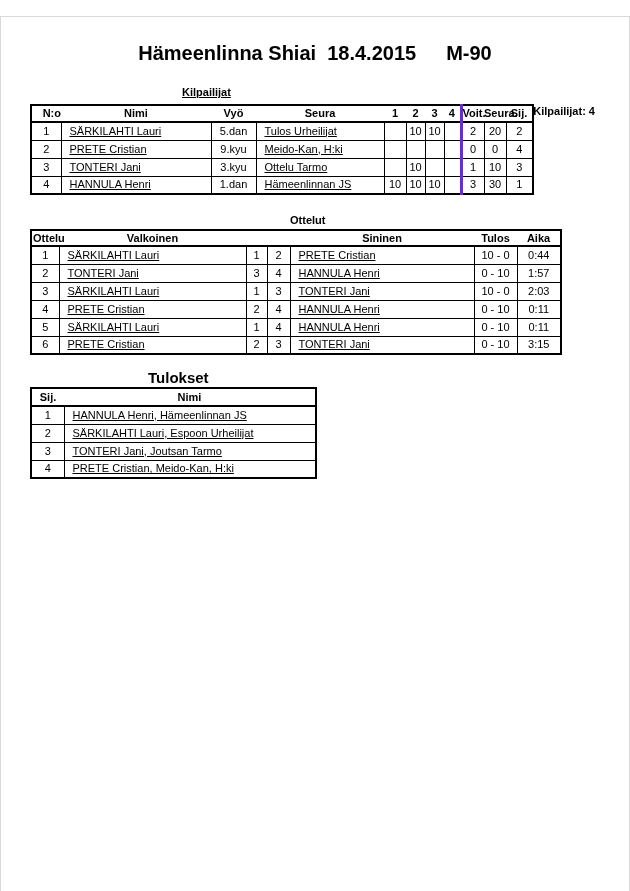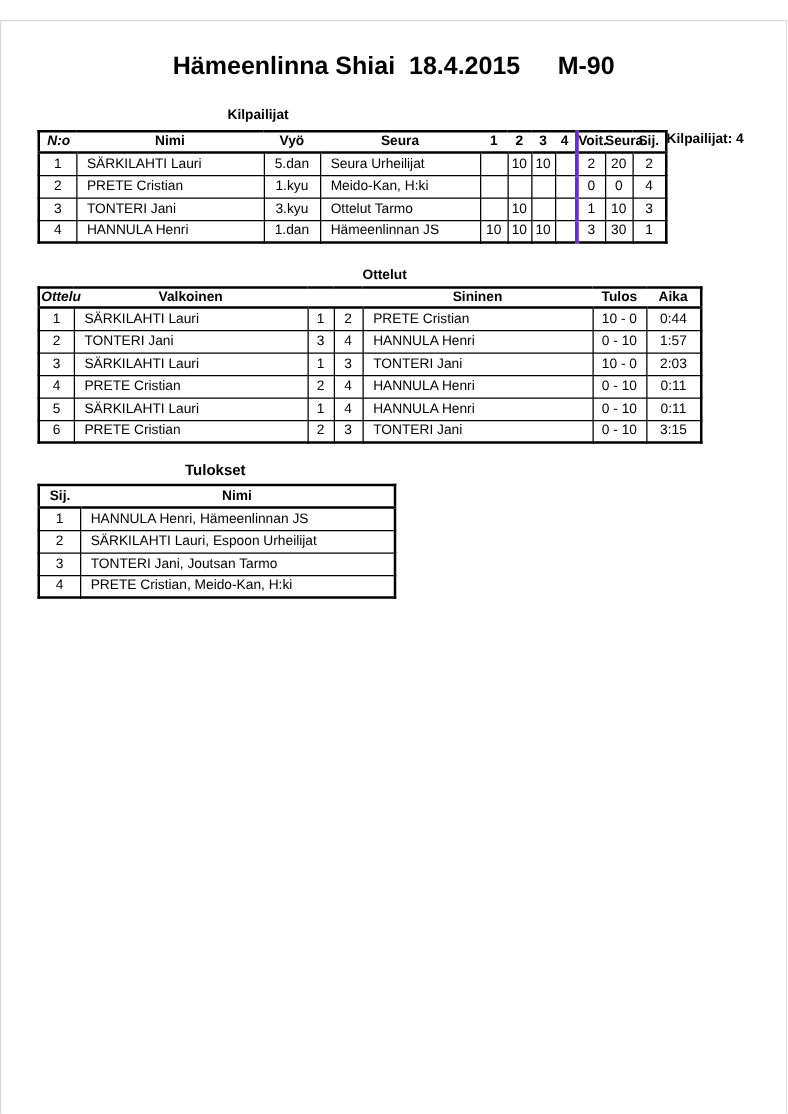--- a/index.html
+++ b/index.html
@@ -22,23 +22,23 @@
     display: flex; justify-content: center; align-items: baseline; gap: 30px;
     font-size: 20px; font-weight: bold; white-space: pre;
   }
   .count-label {
     position: absolute; top: 49px; right: 35px;
     font-size: 11px; font-weight: bold; margin-top: 40px;
   }
   .section-heading {
     position: absolute; font-size: 11px; font-weight: bold; white-space: nowrap;
   }
-  .h-kilpailijat { left: 182px; top: 70px; }
+  .h-kilpailijat { left: 182px; top: 70px; text-decoration: underline; }
   .h-ottelut     { left: 265px; top: 198px; margin-left: 25px; }
-  .h-tulokset    { left: 148px; top: 353px; font-size: 12px; }
+  .h-tulokset    { left: 148px; top: 353px; font-size: 15px; }
 
   table {
     position: absolute;
     border-collapse: collapse;
     table-layout: fixed;
     border: 2px solid #000;
     font-size: 11px;
   }
   .t1 { left: 30px; top: 88px;  width: 503px; }
   .t2 { left: 30px; top: 213px; width: 530px; }
@@ -56,22 +56,22 @@
     white-space: nowrap; overflow: hidden;
     padding: 0; line-height: 1;
   }
   .t1 thead tr { height: 17px; }
   .t1 tbody tr { height: 18px; }
   .t2 thead tr { height: 16px; }
   .t2 tbody tr { height: 18px; }
   .t3 thead tr { height: 18px; }
   .t3 tbody tr { height: 18px; }
 
-  th.hl { text-align: center; padding-left: 1px; font-style: italic; }
-  td.l  { text-align: left; padding-left: 8px; }
+  th.hl { text-align: right; padding-left: 1px; }
+  td.l  { text-align: left; padding-left: 8px; text-decoration: underline; }
   .t1 th.sep, .t1 td.sep { border-left: 3px solid #6d28d9; }
 </style>
 </head>
 <body>
 
 <div class="page">
 
   <div class="main-title">
     <span>Hämeenlinna Shiai  18.4.2015</span>
     <span>M-90</span>
@@ -108,47 +108,47 @@
         <th class="sep">Voit.</th>
         <th>Seura.</th>
         <th>Sij.</th>
       </tr>
     </thead>
     <tbody>
       <tr>
         <td>1</td>
         <td class="l">SÄRKILAHTI Lauri</td>
         <td>5.dan</td>
-        <td class="l">Seura Urheilijat</td>
+        <td class="l">Tulos Urheilijat</td>
         <td></td>
         <td>10</td>
         <td>10</td>
         <td></td>
         <td class="sep">2</td>
         <td>20</td>
         <td>2</td>
       </tr>
       <tr>
         <td>2</td>
         <td class="l">PRETE Cristian</td>
-        <td>1.kyu</td>
+        <td>9.kyu</td>
         <td class="l">Meido-Kan, H:ki</td>
         <td></td>
         <td></td>
         <td></td>
         <td></td>
         <td class="sep">0</td>
         <td>0</td>
         <td>4</td>
       </tr>
       <tr>
         <td>3</td>
         <td class="l">TONTERI Jani</td>
         <td>3.kyu</td>
-        <td class="l">Ottelut Tarmo</td>
+        <td class="l">Ottelu Tarmo</td>
         <td></td>
         <td>10</td>
         <td></td>
         <td></td>
         <td class="sep">1</td>
         <td>10</td>
         <td>3</td>
       </tr>
       <tr>
         <td>4</td>

